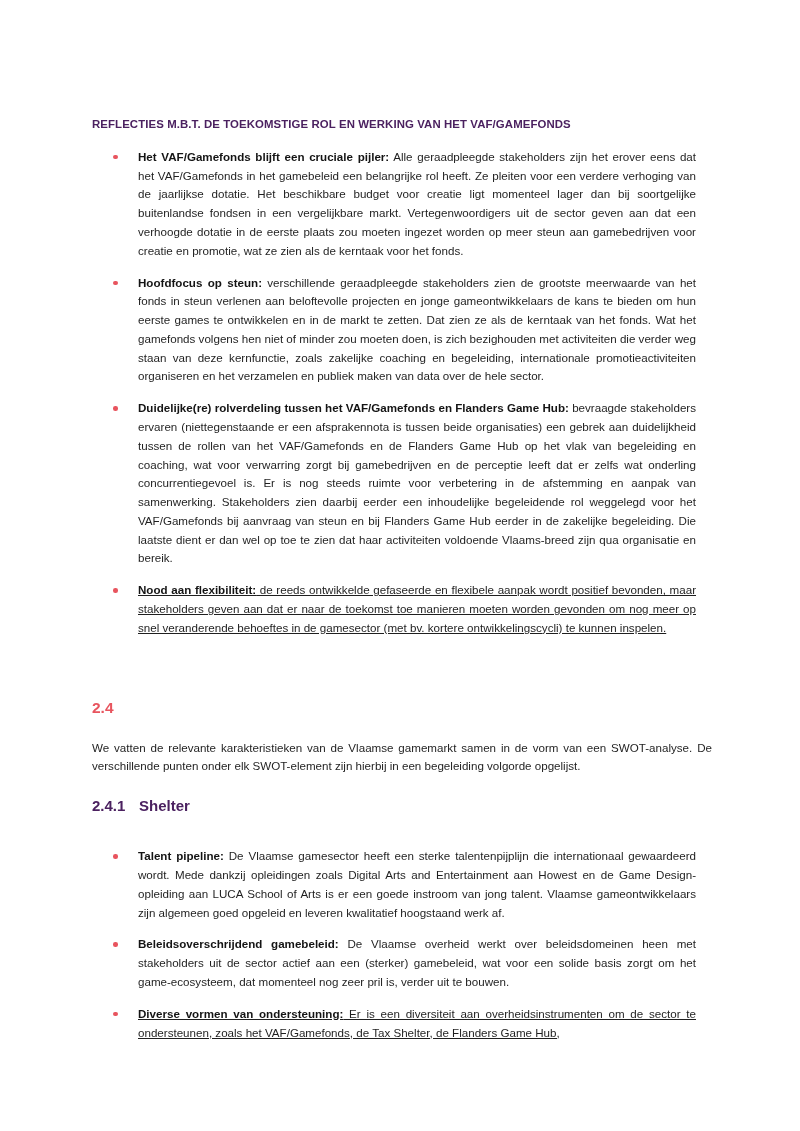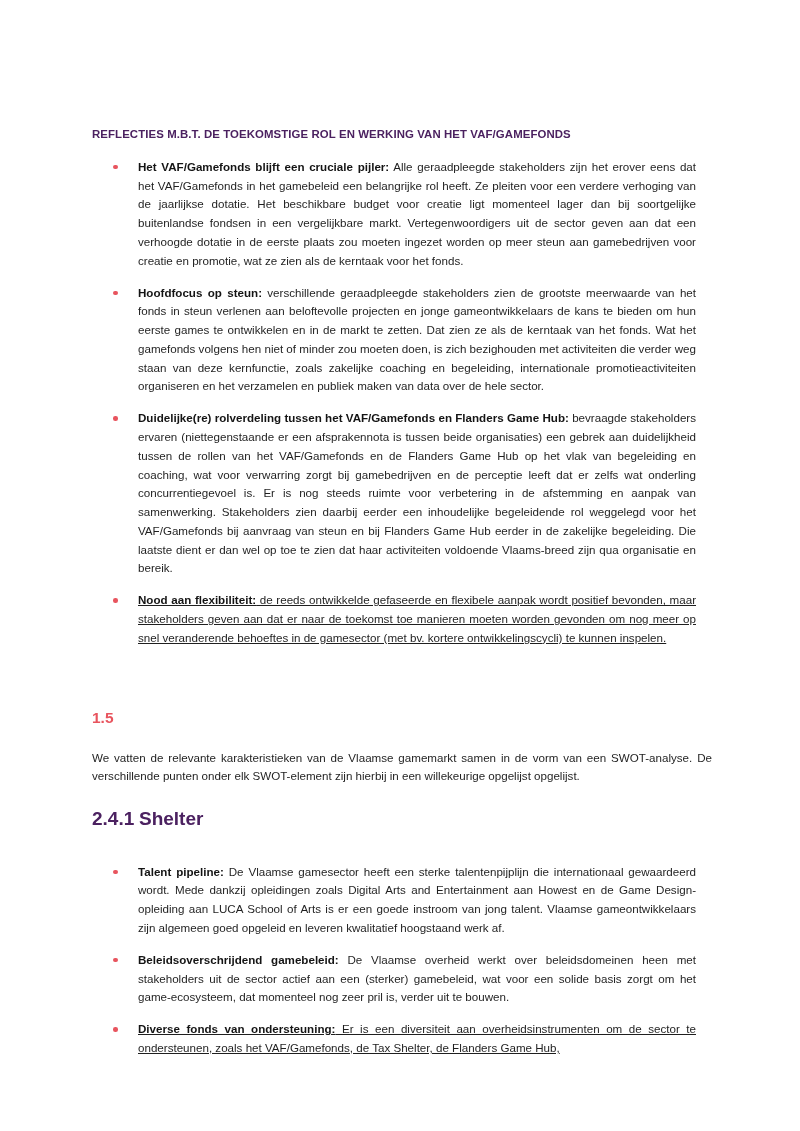--- a/index.html
+++ b/index.html
@@ -10,21 +10,21 @@
   body {
     width: 800px;
     height: 1131px;
     font-family: "Liberation Sans", sans-serif;
     color: #1a1a1a;
     position: relative;
     overflow: hidden;
   }
   .page {
     position: absolute;
-    left: 0; top: 14px;
+    left: 0; top: 4px;
     width: 800px;
     height: 993px;
   }
   .content {
     position: absolute;
     left: 92px;
     top: 113px;
     width: 620px;
   }
 
@@ -45,21 +45,21 @@
     padding: 0;
     line-height: 1.35;
     display: flex;
   }
   h2.num-heading .num {
     width: 47px;
     flex: 0 0 47px;
   }
   h3.sub-heading {
     color: #4B2160;
-    font-size: 19px;
+    font-size: 15px;
     font-weight: bold;
     margin: 0;
     padding: 0;
     line-height: 1.35;
     display: flex;
     align-items: center;
   }
   h3.sub-heading .num {
     width: 47px;
     flex: 0 0 47px;
@@ -140,26 +140,26 @@
       </li>
       <li>
         <span class="dot"></span>
         <span class="lead">Nood aan flexibiliteit:</span><span> de reeds ontwikkelde gefaseerde en flexibele aanpak wordt positief bevonden, maar stakeholders geven aan dat er naar de toekomst toe manieren moeten worden gevonden om nog meer op snel veranderende behoeftes in de gamesector (met bv. kortere ontwikkelingscycli) te kunnen inspelen.</span>
       </li>
     </ul>
 
     <div class="gap-lg"></div>
 
     <h2 class="num-heading">
-      <span class="num">1.5</span>
+      <span class="num">2.4</span>
     </h2>
 
     <div class="gap-md"></div>
 
-    <p class="body-par">We vatten de relevante karakteristieken van de Vlaamse gamemarkt samen in de vorm van een SWOT-analyse. De verschillende punten onder elk SWOT-element zijn hierbij in een willekeurige opgelijst opgelijst.</p>
+    <p class="body-par">We vatten de relevante karakteristieken van de Vlaamse gamemarkt samen in de vorm van een SWOT-analyse. De verschillende punten onder elk SWOT-element zijn hierbij in een begeleiding volgorde opgelijst.</p>
 
     <div class="gap-md"></div>
 
     <h3 class="sub-heading">
       <span class="num">2.4.1</span>
       <span>Shelter</span>
     </h3>
 
     <div class="gap-sm"></div>
 
@@ -167,21 +167,21 @@
       <li>
         <span class="dot"></span>
         <span class="lead">Talent pipeline:</span><span> De Vlaamse gamesector heeft een sterke talentenpijplijn die internationaal gewaardeerd wordt. Mede dankzij opleidingen zoals Digital Arts and Entertainment aan Howest en de Game Design-opleiding aan LUCA School of Arts is er een goede instroom van jong talent. Vlaamse gameontwikkelaars zijn algemeen goed opgeleid en leveren kwalitatief hoogstaand werk af.</span>
       </li>
       <li>
         <span class="dot"></span>
         <span class="lead">Beleidsoverschrijdend gamebeleid:</span><span> De Vlaamse overheid werkt over beleidsdomeinen heen met stakeholders uit de sector actief aan een (sterker) gamebeleid, wat voor een solide basis zorgt om het game-ecosysteem, dat momenteel nog zeer pril is, verder uit te bouwen.</span>
       </li>
       <li>
         <span class="dot"></span>
-        <span class="lead">Diverse fonds van ondersteuning:</span><span> Er is een diversiteit aan overheidsinstrumenten om de sector te ondersteunen, zoals het VAF/Gamefonds, de Tax Shelter, de Flanders Game Hub,</span>
+        <span class="lead">Diverse vormen van ondersteuning:</span><span> Er is een diversiteit aan overheidsinstrumenten om de sector te ondersteunen, zoals het VAF/Gamefonds, de Tax Shelter, de Flanders Game Hub,</span>
       </li>
     </ul>
 
   </div>
 
   <div class="footer">
     
     
     
   </div>

